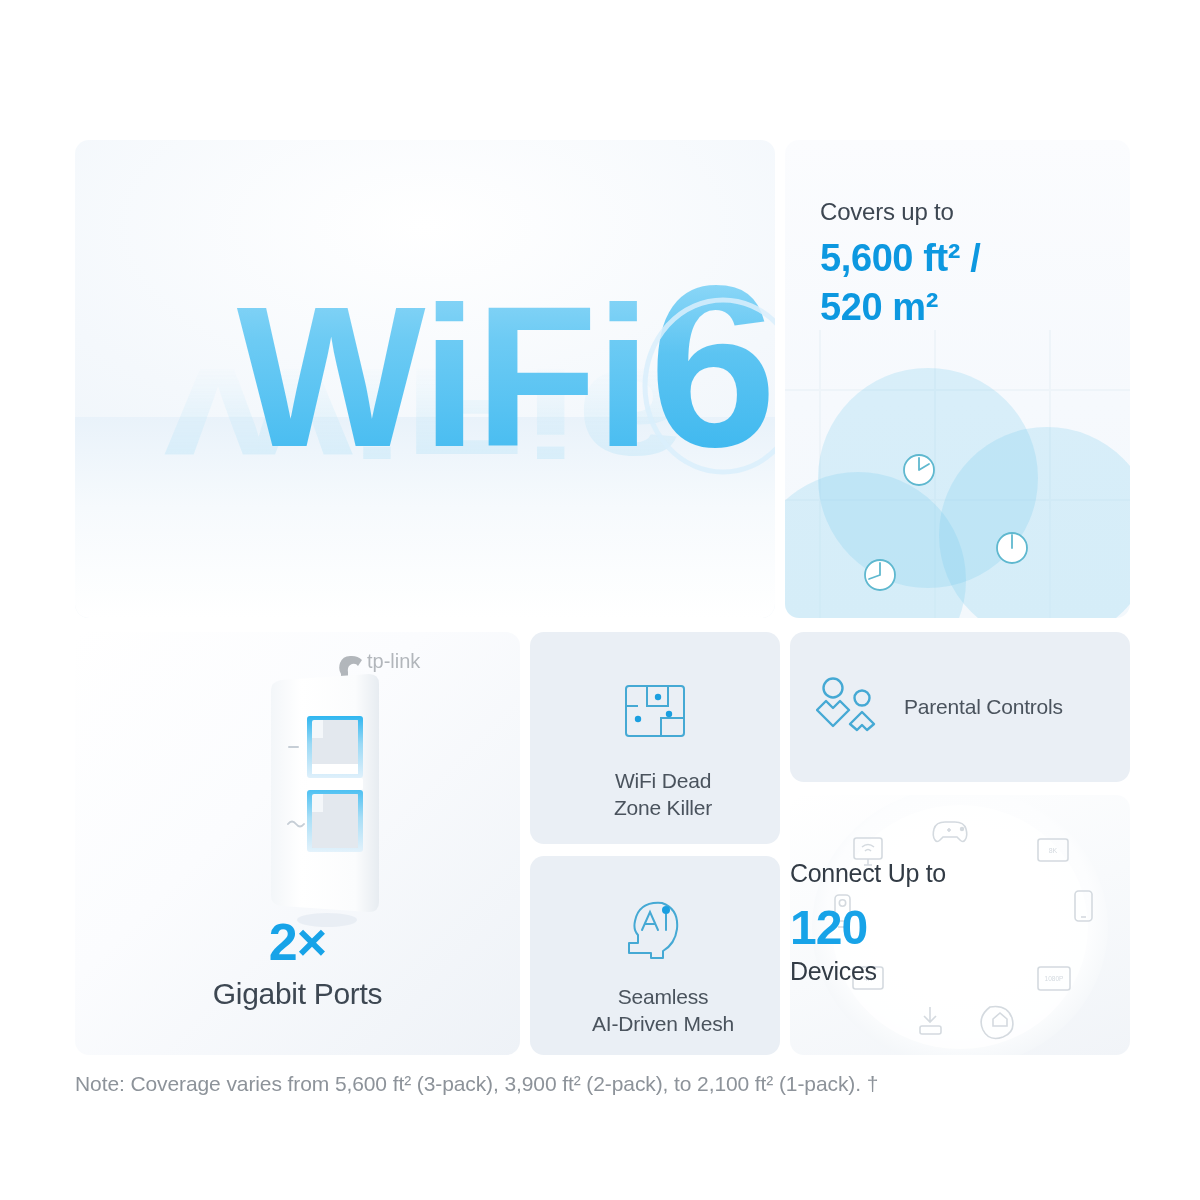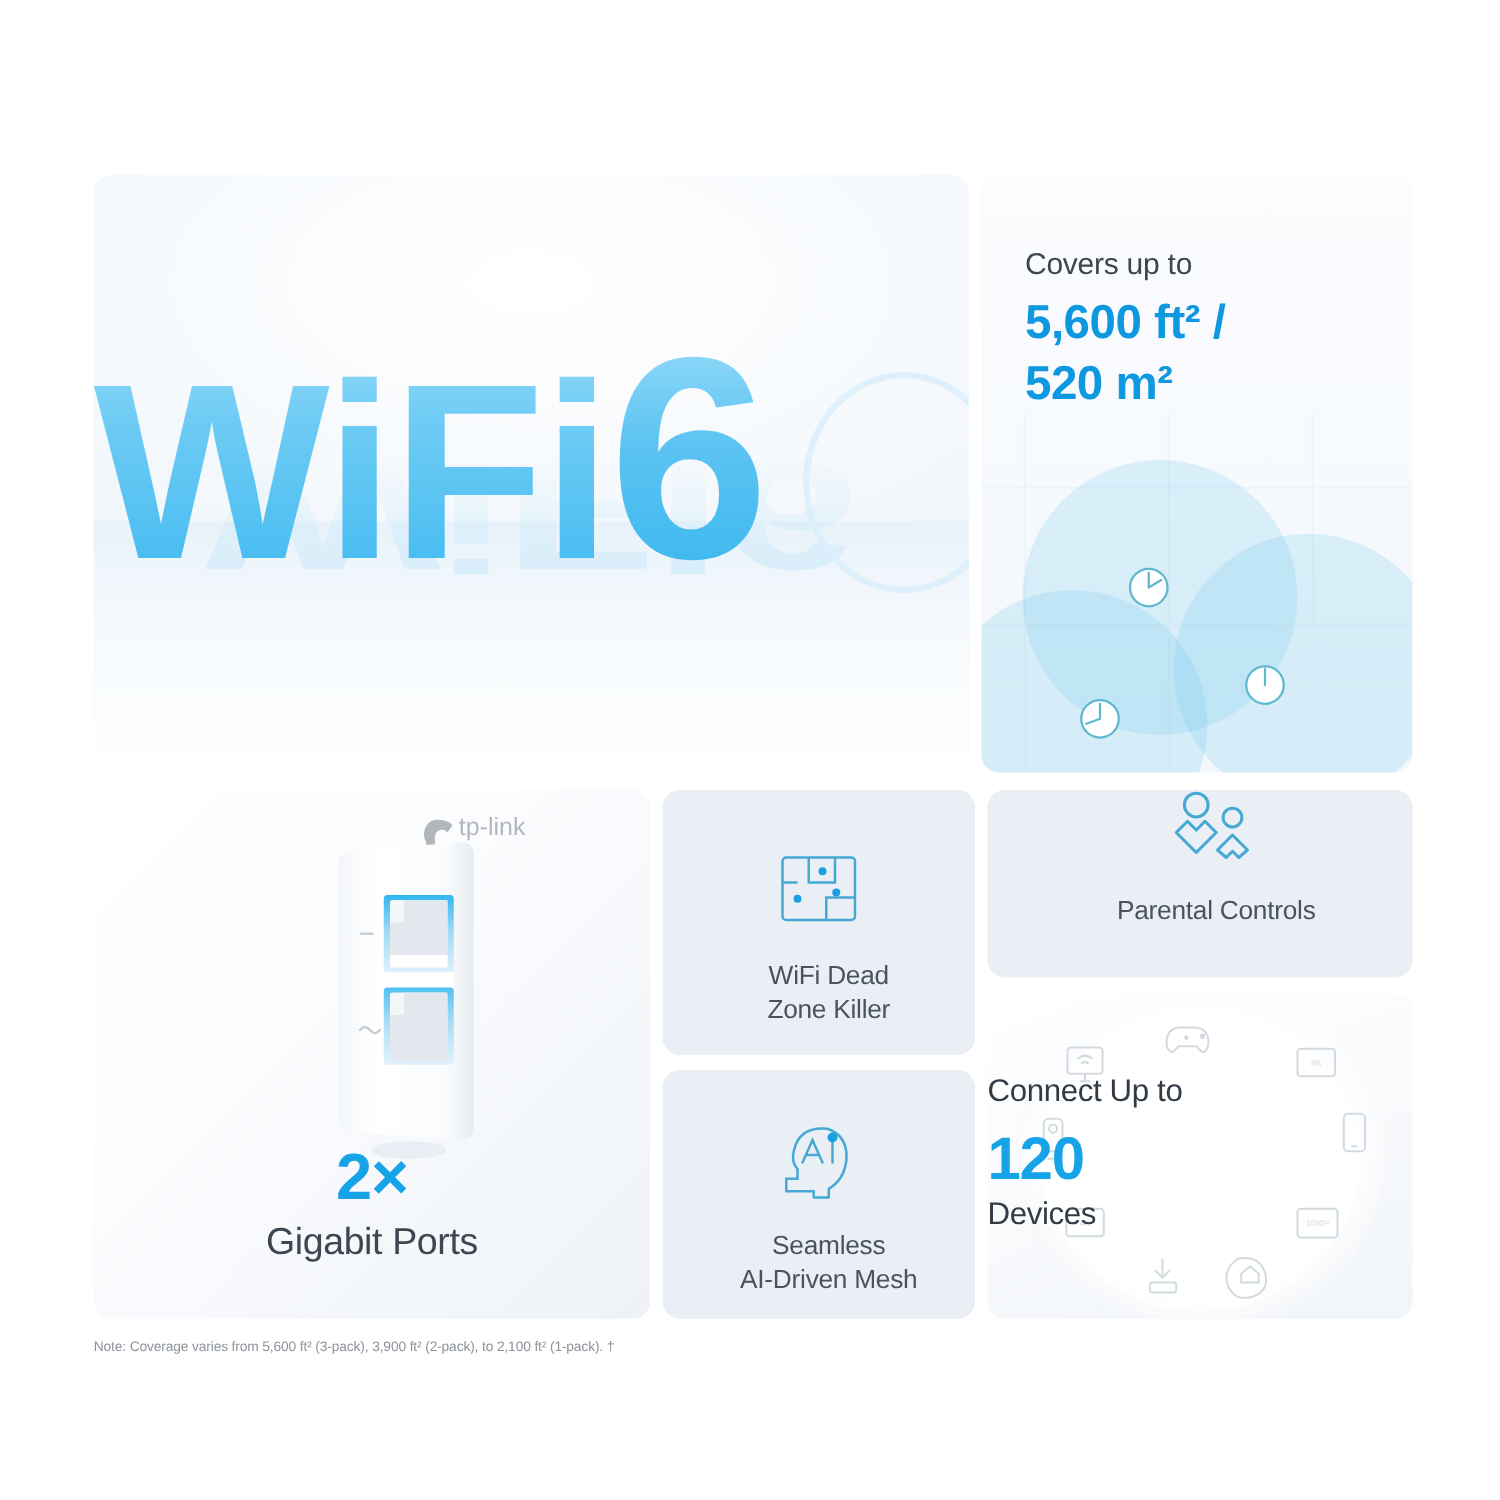--- a/index.html
+++ b/index.html
@@ -23,21 +23,21 @@
     border-radius:14px; overflow:hidden;
     background:
       radial-gradient(120% 90% at 50% 18%, #ffffff 0%, #f4f8fc 48%, #eaf2f9 100%);
   }
   .hero-floor {
     position:absolute; left:0; right:0; top:58%; bottom:0;
     background:linear-gradient(180deg,#e9f2fa 0%, #f6fafd 45%, #ffffff 100%);
   }
   .hero-logo {
     position:absolute; left:0; right:0; top:112px;
-    text-align:left;
+    text-align:right;
     font-size:200px; font-weight:bold; line-height:1;
     letter-spacing:-2px;
     background:linear-gradient(180deg,#9bdcf8 0%, #6dcbf4 38%, #3fb9f0 100%);
     -webkit-background-clip:text; background-clip:text;
     color:transparent; -webkit-text-fill-color:transparent;
     white-space:nowrap;
   }
   .hero-logo .six {
     font-size:230px;
     background:linear-gradient(180deg,#a8e2fa 0%, #5cc4f2 45%, #34b4ee 100%);
@@ -102,40 +102,40 @@
   .card-icon { position:absolute; left:0; right:0; display:flex; justify-content:center; }
   .card-text {
     position:absolute; left:16px; right:0; text-align:center;
     font-size:21px; color:#4a535d; line-height:1.28; letter-spacing:-0.2px;
   }
 
   
   .parental {
     position:absolute; left:715px; top:492px; width:340px; height:150px;
     border-radius:14px; background:#eaeff5;
-    display:flex; align-items:center; padding-left:26px; gap:22px;flex-direction:column;
+    display:flex; align-items:center; padding-left:26px; gap:22px;
   }
   .parental-text { font-size:21px; color:#4a535d; letter-spacing:-0.2px; }
 
   
   .devices {
     position:absolute; left:715px; top:655px; width:340px; height:260px;
     border-radius:14px; overflow:hidden;
     background:linear-gradient(160deg,#ffffff 0%,#f8fafc 50%,#f1f4f8 100%);
   }
   .dev-art { position:absolute; inset:0; }
   .dev-lines { position:absolute; left:0; right:0; top:64px; text-align:left; }
   .dev-top { font-size:25px; color:#323b45; letter-spacing:-0.3px; }
   .dev-num { font-size:48px; font-weight:bold; color:#17a3e8; line-height:1.18; letter-spacing:-1px;margin-top:12px; }
   .dev-bot { font-size:25px; color:#323b45; letter-spacing:-0.3px; }
 
   
   .note {
     position:absolute; left:75px; top:1072px;
-    font-size:11px; color:#8d939a; letter-spacing:-0.1px; white-space:nowrap;
+    font-size:21px; color:#8d939a; letter-spacing:-0.1px; white-space:nowrap;
   }
 </style>
 </head>
 <body>
 
 <div class="page">
  <div class="grid">
 
   <div class="hero">
     <div class="hero-floor"></div>

